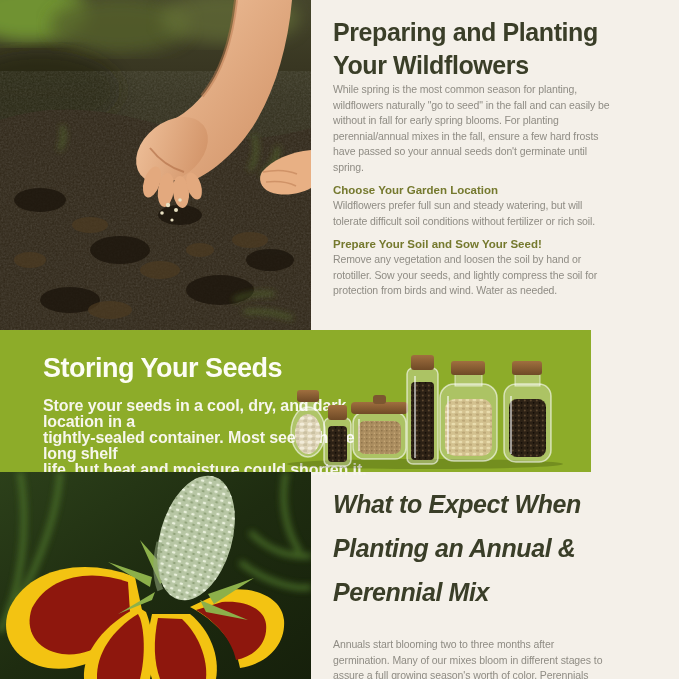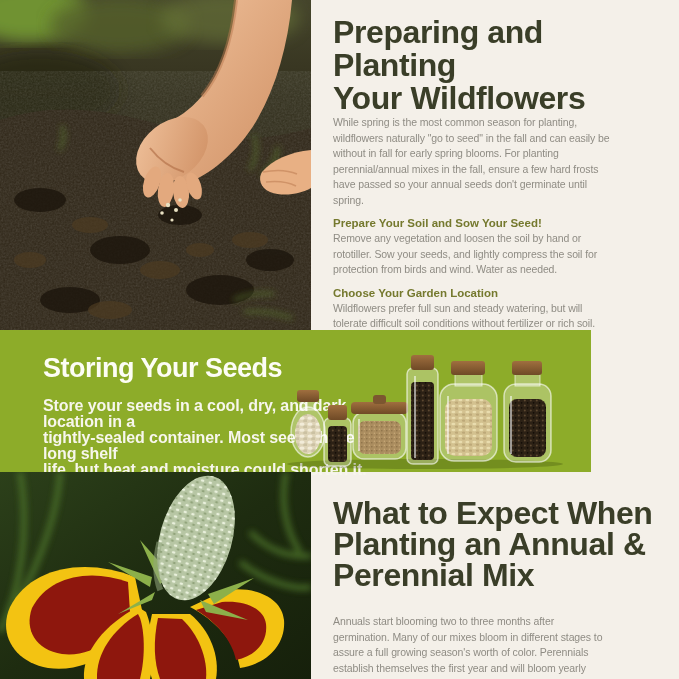--- a/index.html
+++ b/index.html
@@ -9,21 +9,21 @@
     width: 679px; height: 679px;
     background: #f4f0e9;
     overflow: hidden;
     font-family: "Liberation Sans", sans-serif;
   }
   
   .top-photo { position:absolute; left:0; top:0; width:311px; height:330px; }
   .top-content { position:absolute; left:333px; top:0; width:337px; height:330px; }
   .h-big {
     margin:0; padding-top:16px;
-    font-size:32px; line-height:33px; font-weight:bold;
+    font-size:25px; line-height:33px; font-weight:bold;
     color:#3a3e28; letter-spacing:-0.4px; white-space:pre-line;
   }
   .sub-title {
     margin:9px 0 2px 0;
     font-size:11.5px; font-weight:bold; color:#75792e; letter-spacing:0;
   }
   .body-txt {
     margin:0; font-size:10.5px; line-height:15.5px;
     color:#8f8c84; letter-spacing:-0.1px; white-space:pre-line;
   }
@@ -36,21 +36,21 @@
   }
   .band-body {
     margin:14px 0 0 0; font-size:16px; line-height:16px;
     color:#f7f6ec; white-space:pre-line; letter-spacing:-0.1px;font-weight:bold;
   }
   .jars { position:absolute; right:8px; top:14px; width:300px; height:126px; }
   
   .bottom { position:absolute; left:0; top:472px; width:679px; height:207px; }
   .bottom-photo { position:absolute; left:0; top:0; width:311px; height:207px; }
   .bottom-content { position:absolute; left:333px; top:0; width:337px; height:207px; }
-  .bottom-content .h-big { padding-top:26px; line-height:31px; }
+  .bottom-content .h-big { padding-top:10px; line-height:44px;font-style:italic; }
   .bottom-content .body-txt { margin-top:23px; }
 </style>
 </head>
 <body>
 
 <div class="canvas">
 
   <div class="top-photo">
     <svg width="311" height="330" viewBox="0 0 311 330" preserveAspectRatio="none">
       <defs>
@@ -135,29 +135,29 @@
 Your Wildflowers</h1>
     <div>
       <p class="body-txt">While spring is the most common season for planting,
 wildflowers naturally "go to seed" in the fall and can easily be
 without in fall for early spring blooms. For planting
 perennial/annual mixes in the fall, ensure a few hard frosts
 have passed so your annual seeds don't germinate until
 spring.</p>
     </div>
     <div>
+      <h3 class="sub-title">Choose Your Garden Location</h3>
+      <p class="body-txt">Wildflowers prefer full sun and steady watering, but will
+tolerate difficult soil conditions without fertilizer or rich soil.</p>
+    </div>
+    <div>
       <h3 class="sub-title">Prepare Your Soil and Sow Your Seed!</h3>
       <p class="body-txt">Remove any vegetation and loosen the soil by hand or
 rototiller. Sow your seeds, and lightly compress the soil for
 protection from birds and wind. Water as needed.</p>
-    </div>
-    <div>
-      <h3 class="sub-title">Choose Your Garden Location</h3>
-      <p class="body-txt">Wildflowers prefer full sun and steady watering, but will
-tolerate difficult soil conditions without fertilizer or rich soil.</p>
     </div>
   </div>
 
   <div class="middle">
     <div class="middle-text">
       <h2 class="h-band">Storing Your Seeds</h2>
       <p class="band-body">Store your seeds in a cool, dry, and dark location in a
 tightly-sealed container. Most seeds have a long shelf
 life, but heat and moisture could shorten it.</p>
     </div>

